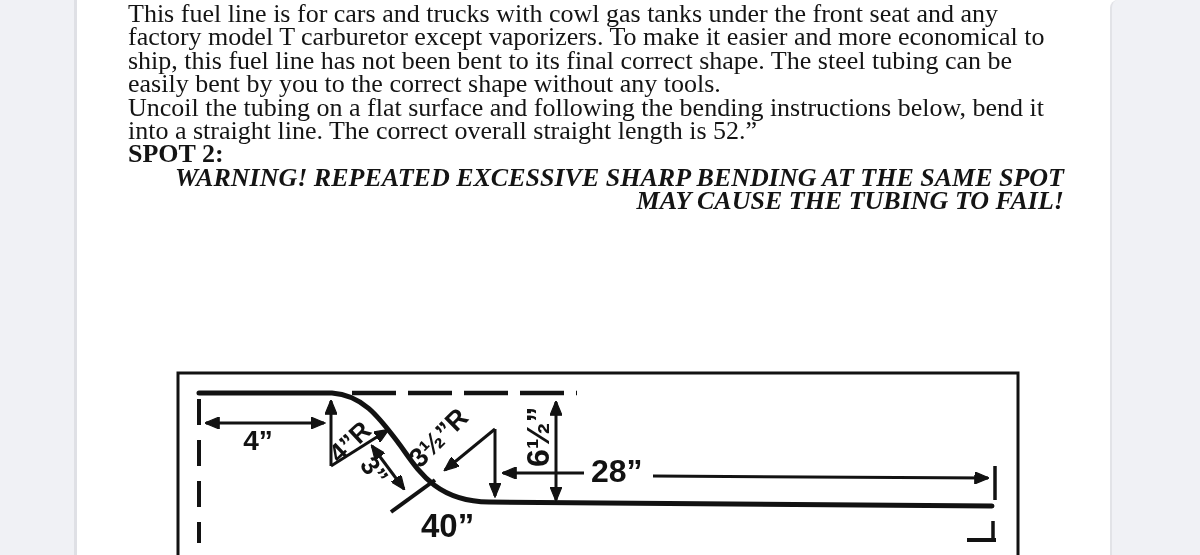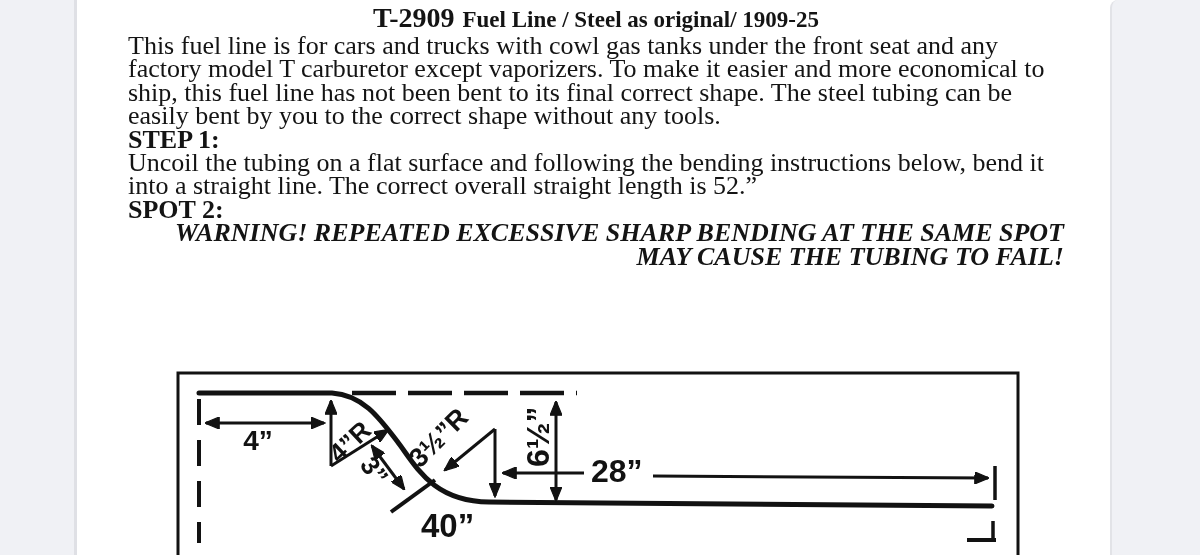--- a/index.html
+++ b/index.html
@@ -40,25 +40,21 @@
     font-weight:bold;
   }
 </style>
 </head>
 <body>
 
 <div class="strip-left"></div>
 <div class="strip-right"></div>
 
 <div class="doc">
-  <div class="title-line">
-    <span class="title-code">T-2909</span><span class="title-rest">Fuel Line / Steel as original/ 1909-25</span>
-  </div>
   <div class="para body">This fuel line is for cars and trucks with cowl gas tanks under the front seat and any factory model T carburetor except vaporizers. To make it easier and more economical to ship, this fuel line has not been bent to its final correct shape. The steel tubing can be easily bent by you to the correct shape without any tools.</div>
-  <div class="para heading">STEP 1:</div>
   <div class="para body">Uncoil the tubing on a flat surface and following the bending instructions below, bend it into a straight line. The correct overall straight length is 52.”</div>
   <div class="para heading">SPOT 2:</div>
   <div class="para warning">WARNING! REPEATED EXCESSIVE SHARP BENDING AT THE SAME SPOT MAY CAUSE THE TUBING TO FAIL!</div>
 </div>
 
 <svg class="sketch" width="1200" height="555" viewBox="0 0 1200 555">
   <defs>
     <marker id="ah" viewBox="0 0 12 10" refX="11" refY="5" markerWidth="15" markerHeight="12" markerUnits="userSpaceOnUse" orient="auto-start-reverse">
       <path d="M0 0 L12 5 L0 10 z" fill="#121212" stroke="none"></path>
     </marker>

